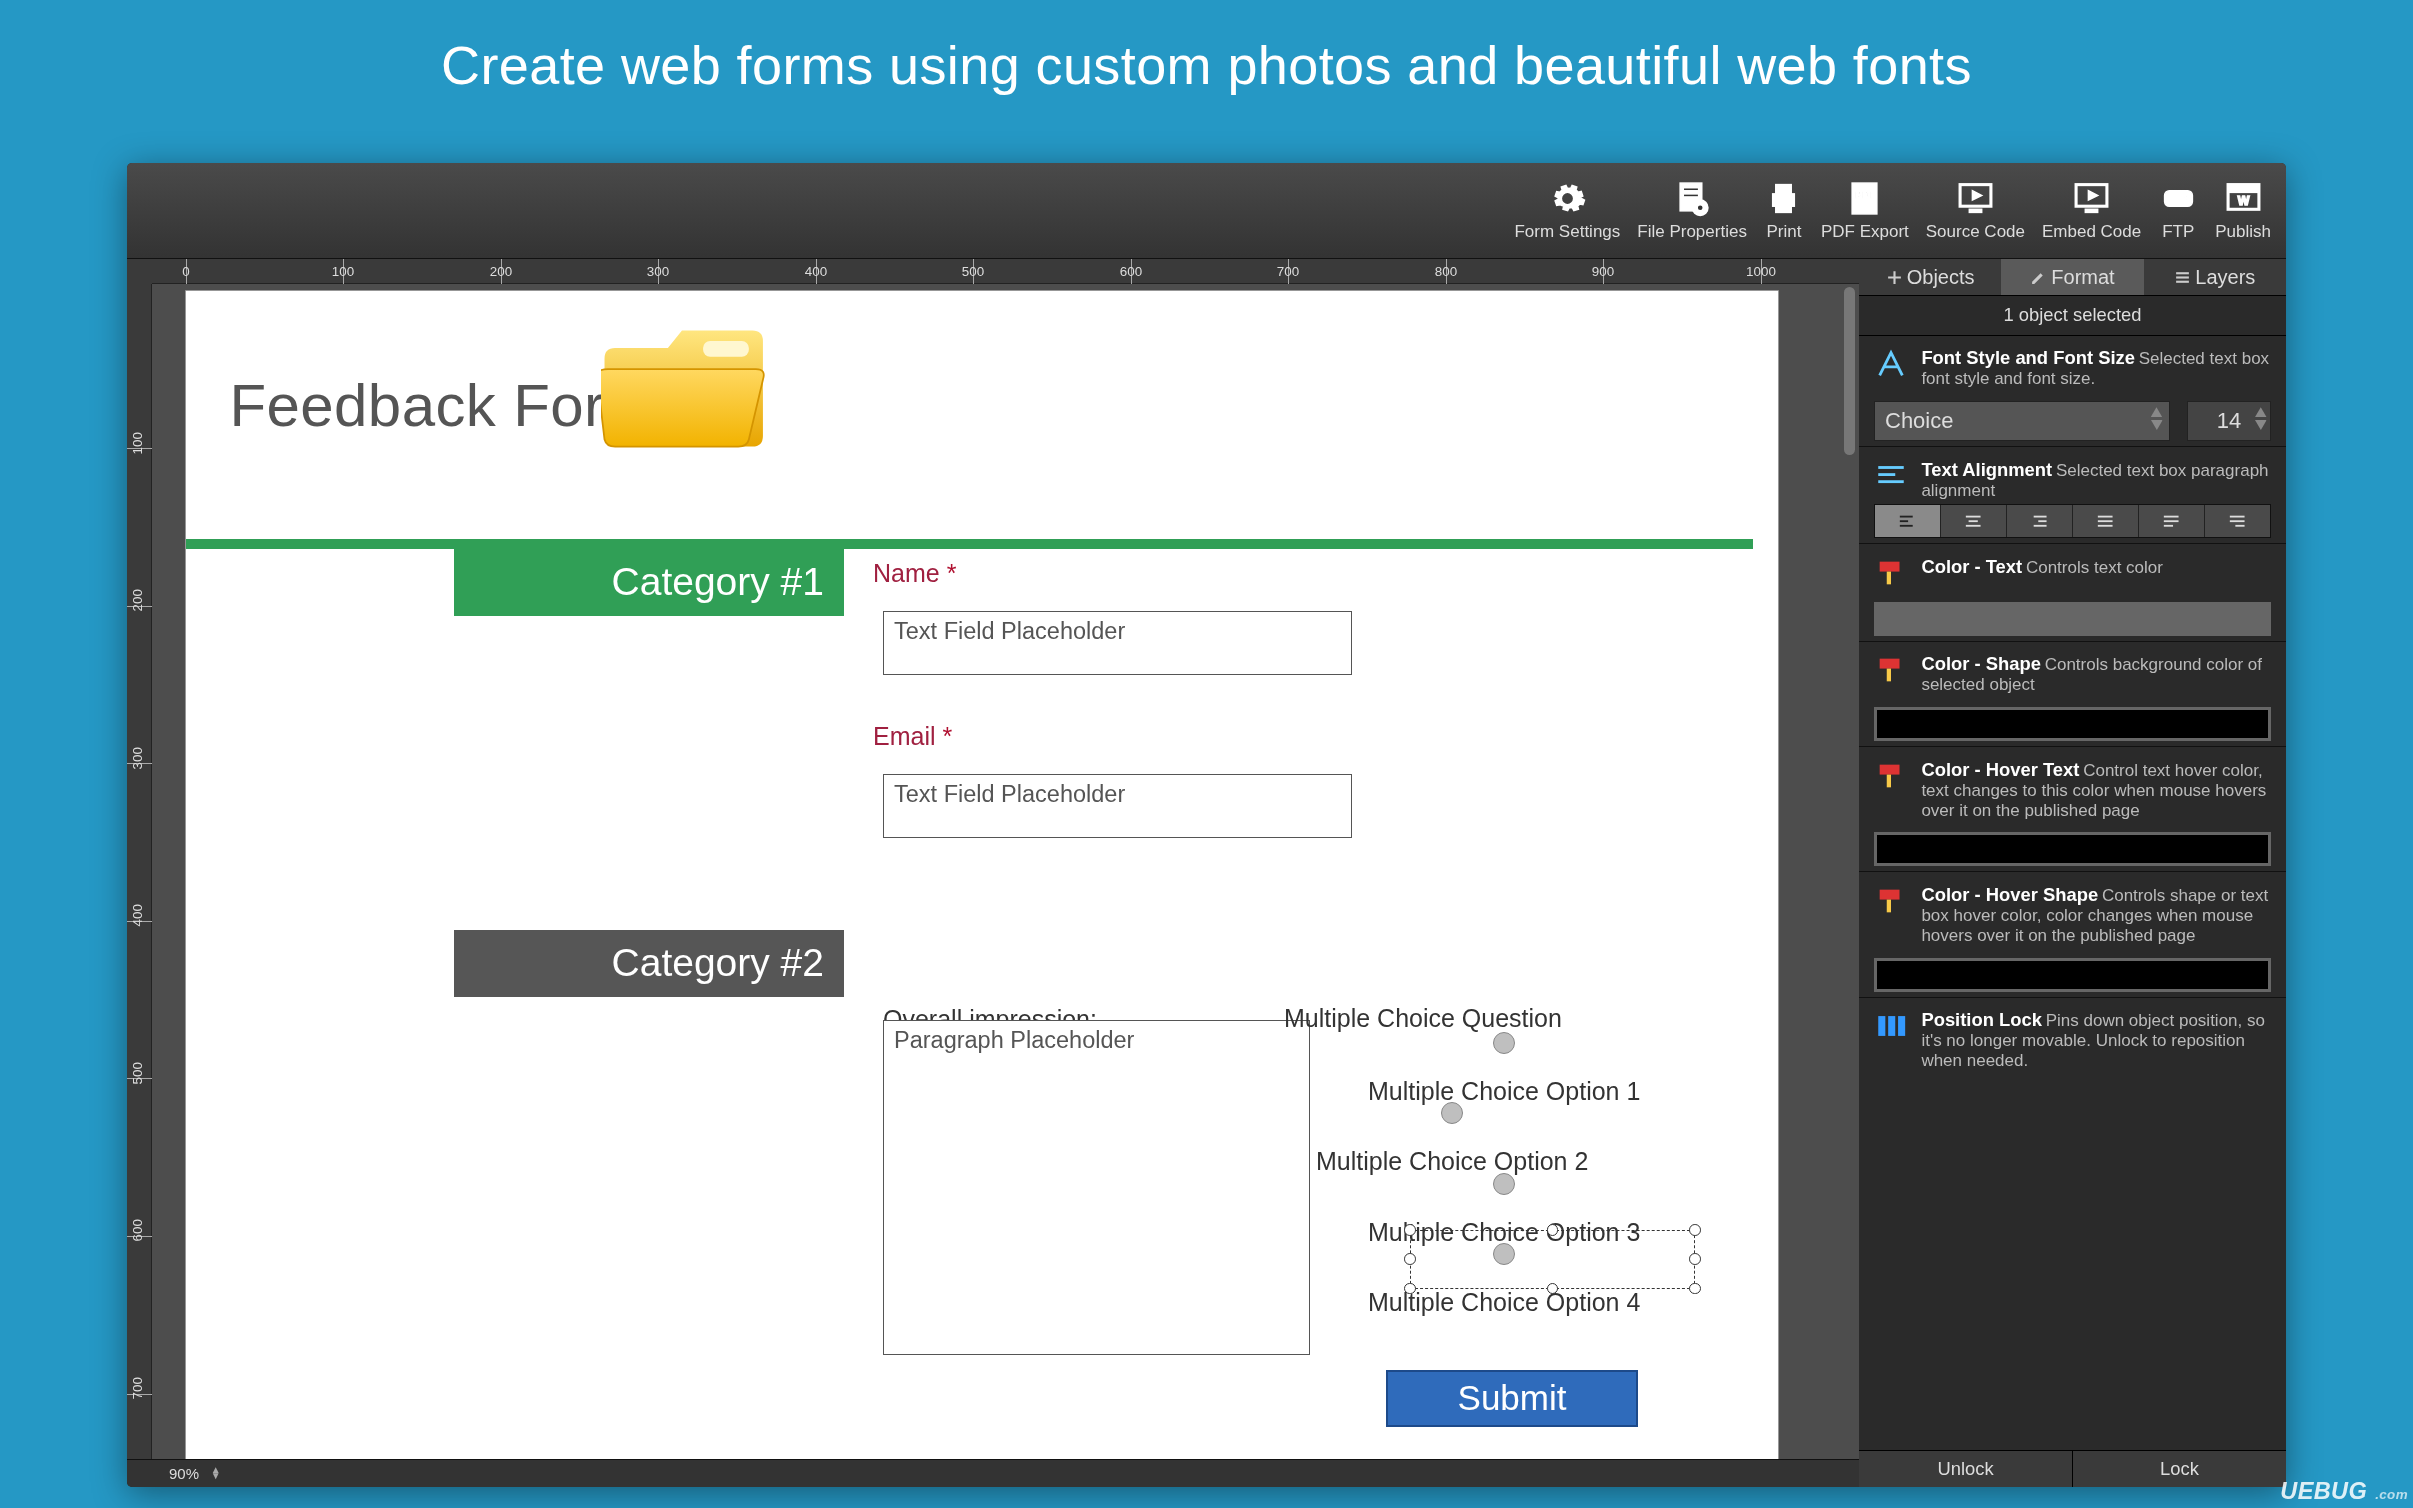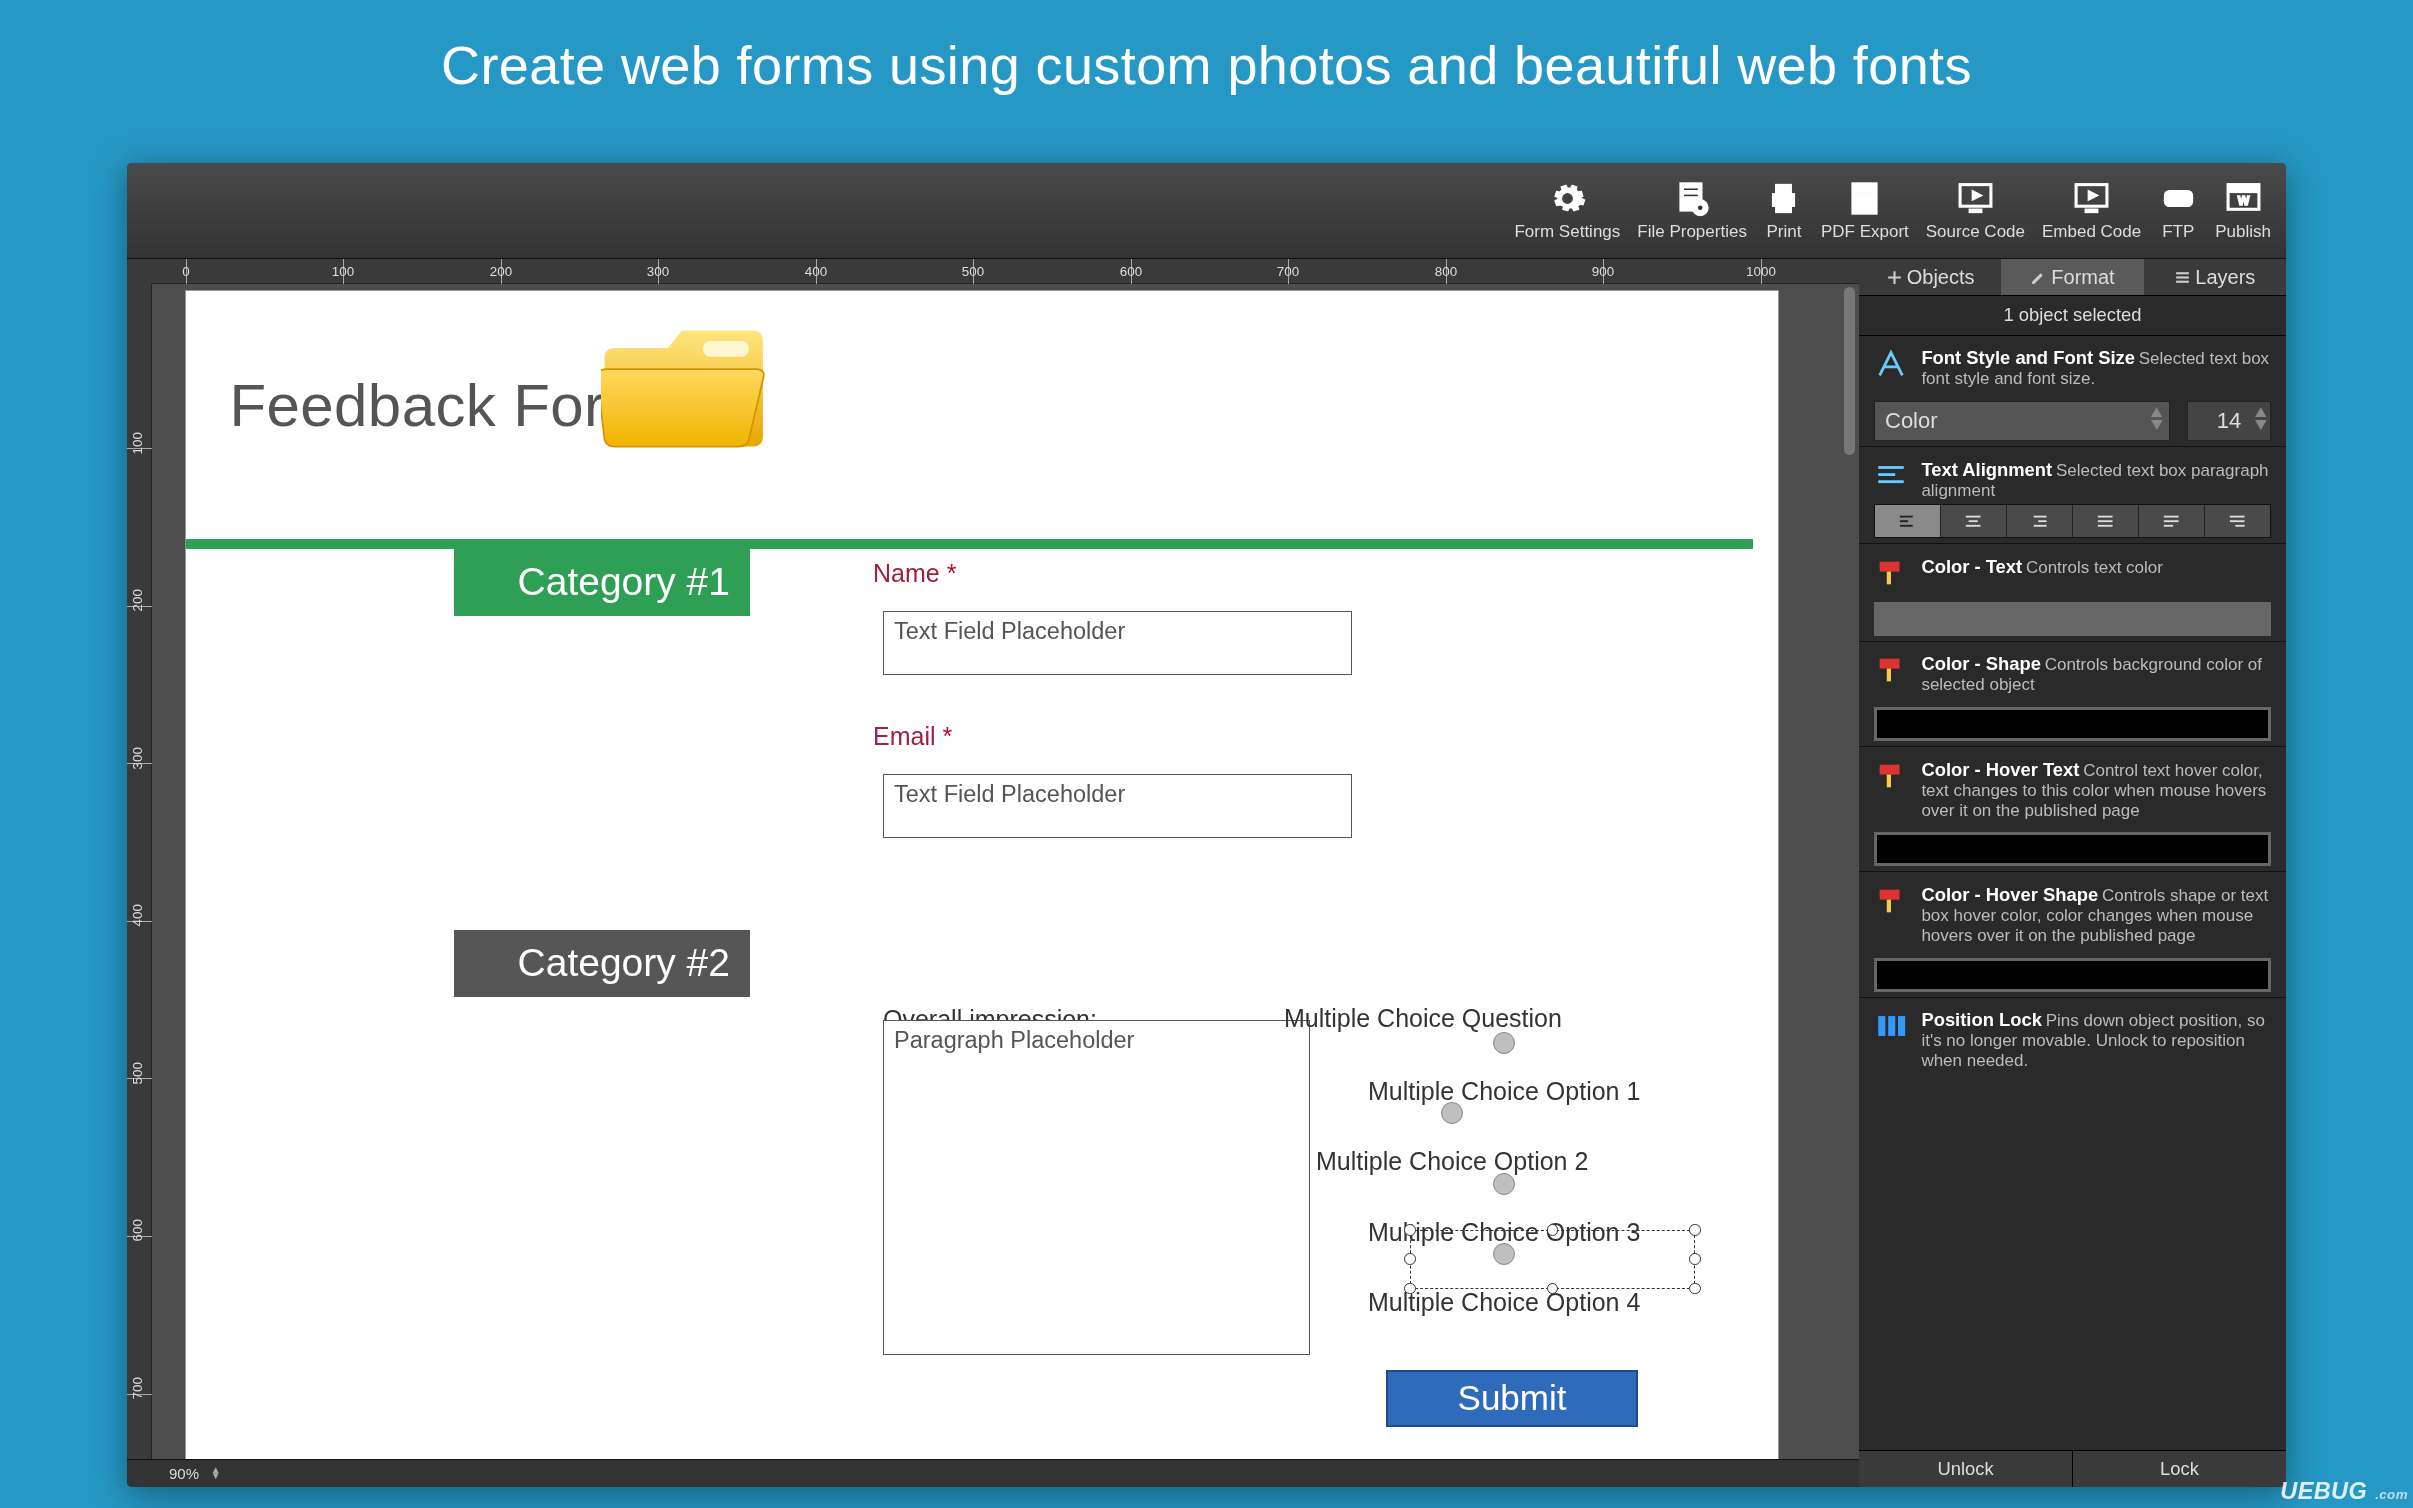--- a/index.html
+++ b/index.html
@@ -65,21 +65,21 @@
   .form-title {
     font-family: Impact, 'Arial Black', sans-serif;
     font-size: 60px; color:#555; letter-spacing:0.4px;
     position:absolute; left:20px; top:23.5px;
   }
   .folder-icon { position:absolute; left:392px; top:-40px; width:176px; height:159px; }
 
   .green-line { position:absolute; left:0; top:248px; width:1567px; height:10px; background:#309f56; }
 
   .cat-tab {
-    position:absolute; left:268px; width:296px; height:67px;
+    position:absolute; left:268px; width:390px; height:67px;
     display:flex; align-items:center; justify-content:flex-end;
     font-family: Impact,'Arial Black',sans-serif; font-size:39px; color:#fff;
     padding-right:20px;
   }
   .cat1 { top:258px; background:#309f56; }
   .cat2 { top:639px; background:#565656;justify-content:flex-end; }
 
   .field-label { position:absolute; color:#a02040; font-size:25px; font-weight:500; }
   .req { color:#b01030; }
   .text-input {
@@ -418,21 +418,21 @@
         <div class="panel-head">
           <div class="panel-ico">
               <svg viewBox="0 0 24 24">
                 <path d="M4 20 L12 4 L20 20 M7 14 h10" stroke="#6cf" stroke-width="2" fill="none"></path>
               </svg>
             </div>
           <div><span class="panel-title">Font Style and Font Size</span> <span class="panel-desc">Selected text box font style and font size.</span></div>
         </div>
         <div class="panel-body font-row">
           <div class="font-select">
-            <span>Color</span>
+            <span>Choice</span>
             <div class="stepper-arrows">
                 <span></span>
                 <span></span>
               </div>
           </div>
           <div class="font-size-box">
             <span>14</span>
             <div class="stepper-arrows" style="right:3.4px;">
                 <span></span>
                 <span></span>

